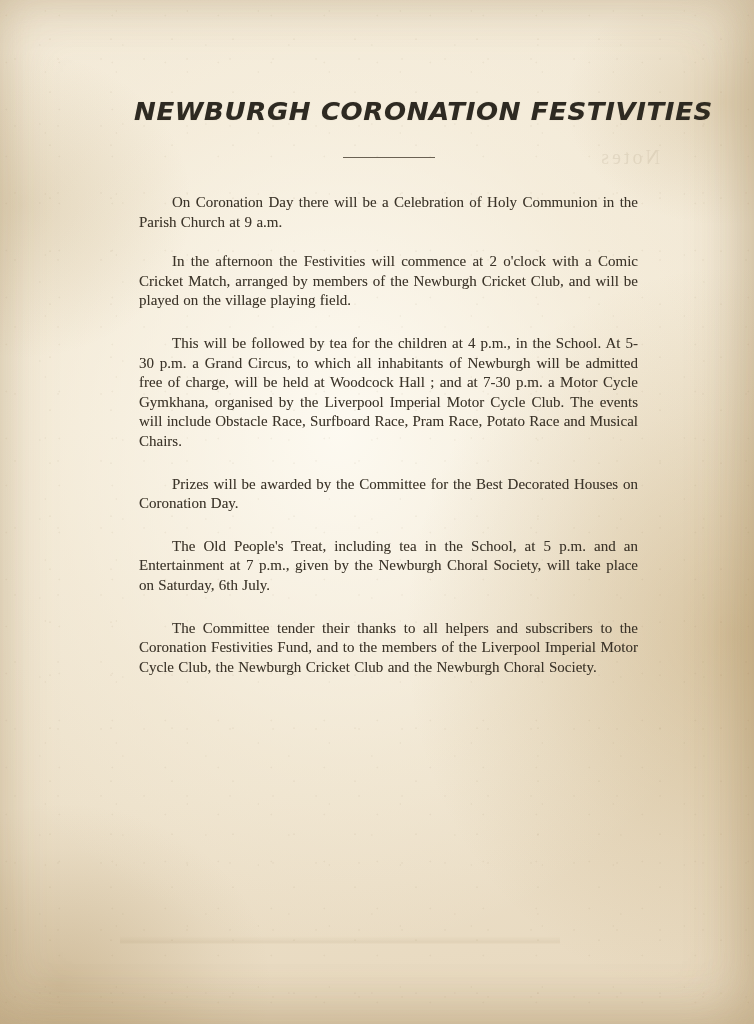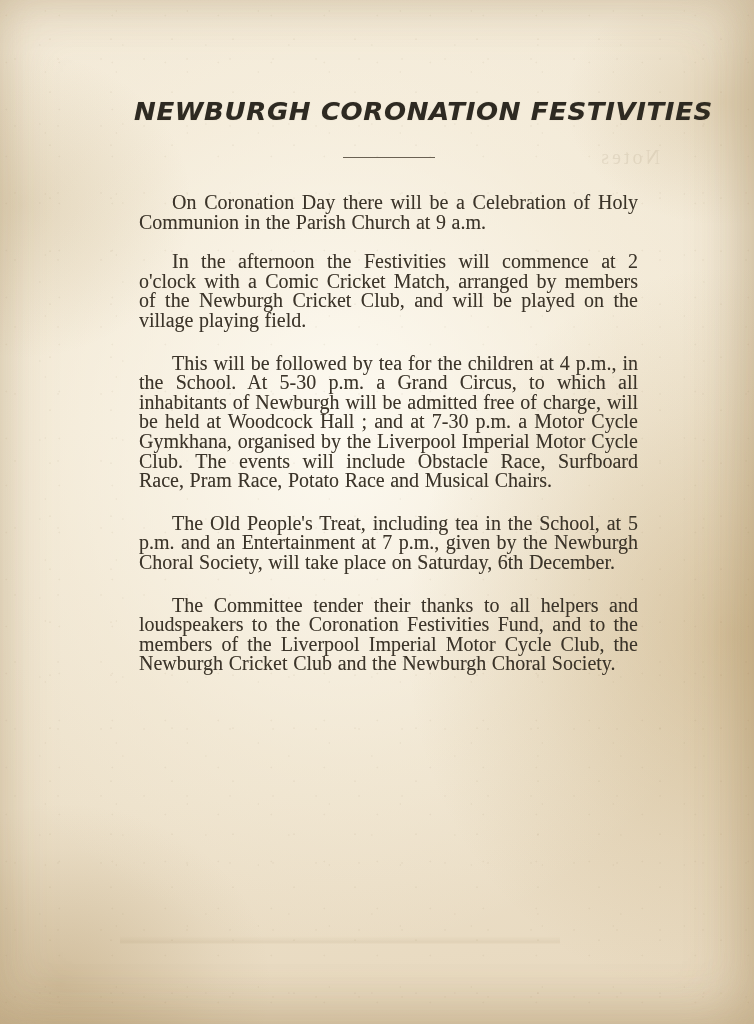--- a/index.html
+++ b/index.html
@@ -88,21 +88,21 @@
     width: 92px;
     height: 0;
     border-top: 1.6px solid #4a4235;
     margin: 31px auto 0 auto;
     opacity: 0.82;
   }
 
   .para {
     margin: 0;
     color: #3b342a;
-    font-size: 20px;
+    font-size: 15px;
     line-height: 19.6px;
     text-align: justify;
     text-indent: 33px;
     word-spacing: 0.6px;
     text-shadow: 0 0 0.6px rgba(70,58,36,0.30);
   }
 
   .para + .para { margin-top: 14px; }
   #p1 { margin-top: 35px; }
   .gap-lg { margin-top: 23px !important; }
@@ -144,20 +144,21 @@
 
   <div id="content">
 
     <h1 id="doc-title">NEWBURGH CORONATION FESTIVITIES</h1>
 
     <div id="title-rule"></div>
 
     <p class="para" id="p1">On Coronation Day there will be a Celebration of Holy Communion in the Parish Church at 9 a.m.</p>
     <p class="para gap-md">In the afternoon the Festivities will commence at 2 o'clock with a Comic Cricket Match, arranged by members of the Newburgh Cricket Club, and will be played on the village playing field.</p>
     <p class="para gap-lg">This will be followed by tea for the children at 4 p.m., in the School.   At 5-30 p.m. a Grand Circus, to which all inhabitants of Newburgh will be admitted free of charge, will be held at Woodcock Hall ; and at 7-30 p.m. a Motor Cycle Gymkhana, organised by the Liverpool Imperial Motor Cycle Club.   The events will include Obstacle Race, Surfboard Race, Pram Race, Potato Race and Musical Chairs.</p>
-    <p class="para gap-lg">The Old People's Treat, including tea in the School, at 5 p.m.  and an Entertainment at 7 p.m., given by the Newburgh Choral Society, will take place on Saturday, 6th December.</p>
-    <p class="para gap-lg">The Committee tender their thanks to all helpers and loudspeakers to the Coronation Festivities Fund, and to the members of the Liverpool Imperial Motor Cycle Club, the Newburgh Cricket Club and the Newburgh Choral Society.</p>
+    <p class="para gap-lg">Prizes will be awarded by the Committee for the Best Decorated Houses on Coronation Day.</p>
+    <p class="para gap-lg">The Old People's Treat, including tea in the School, at 5 p.m.  and an Entertainment at 7 p.m., given by the Newburgh Choral Society, will take place on Saturday, 6th July.</p>
+    <p class="para gap-lg">The Committee tender their thanks to all helpers and subscribers to the Coronation Festivities Fund, and to the members of the Liverpool Imperial Motor Cycle Club, the Newburgh Cricket Club and the Newburgh Choral Society.</p>
 
   </div>
 
   <div id="bottom-smudge"></div>
   <div id="edge-shade"></div>
 </div>
 
 </body></html>

